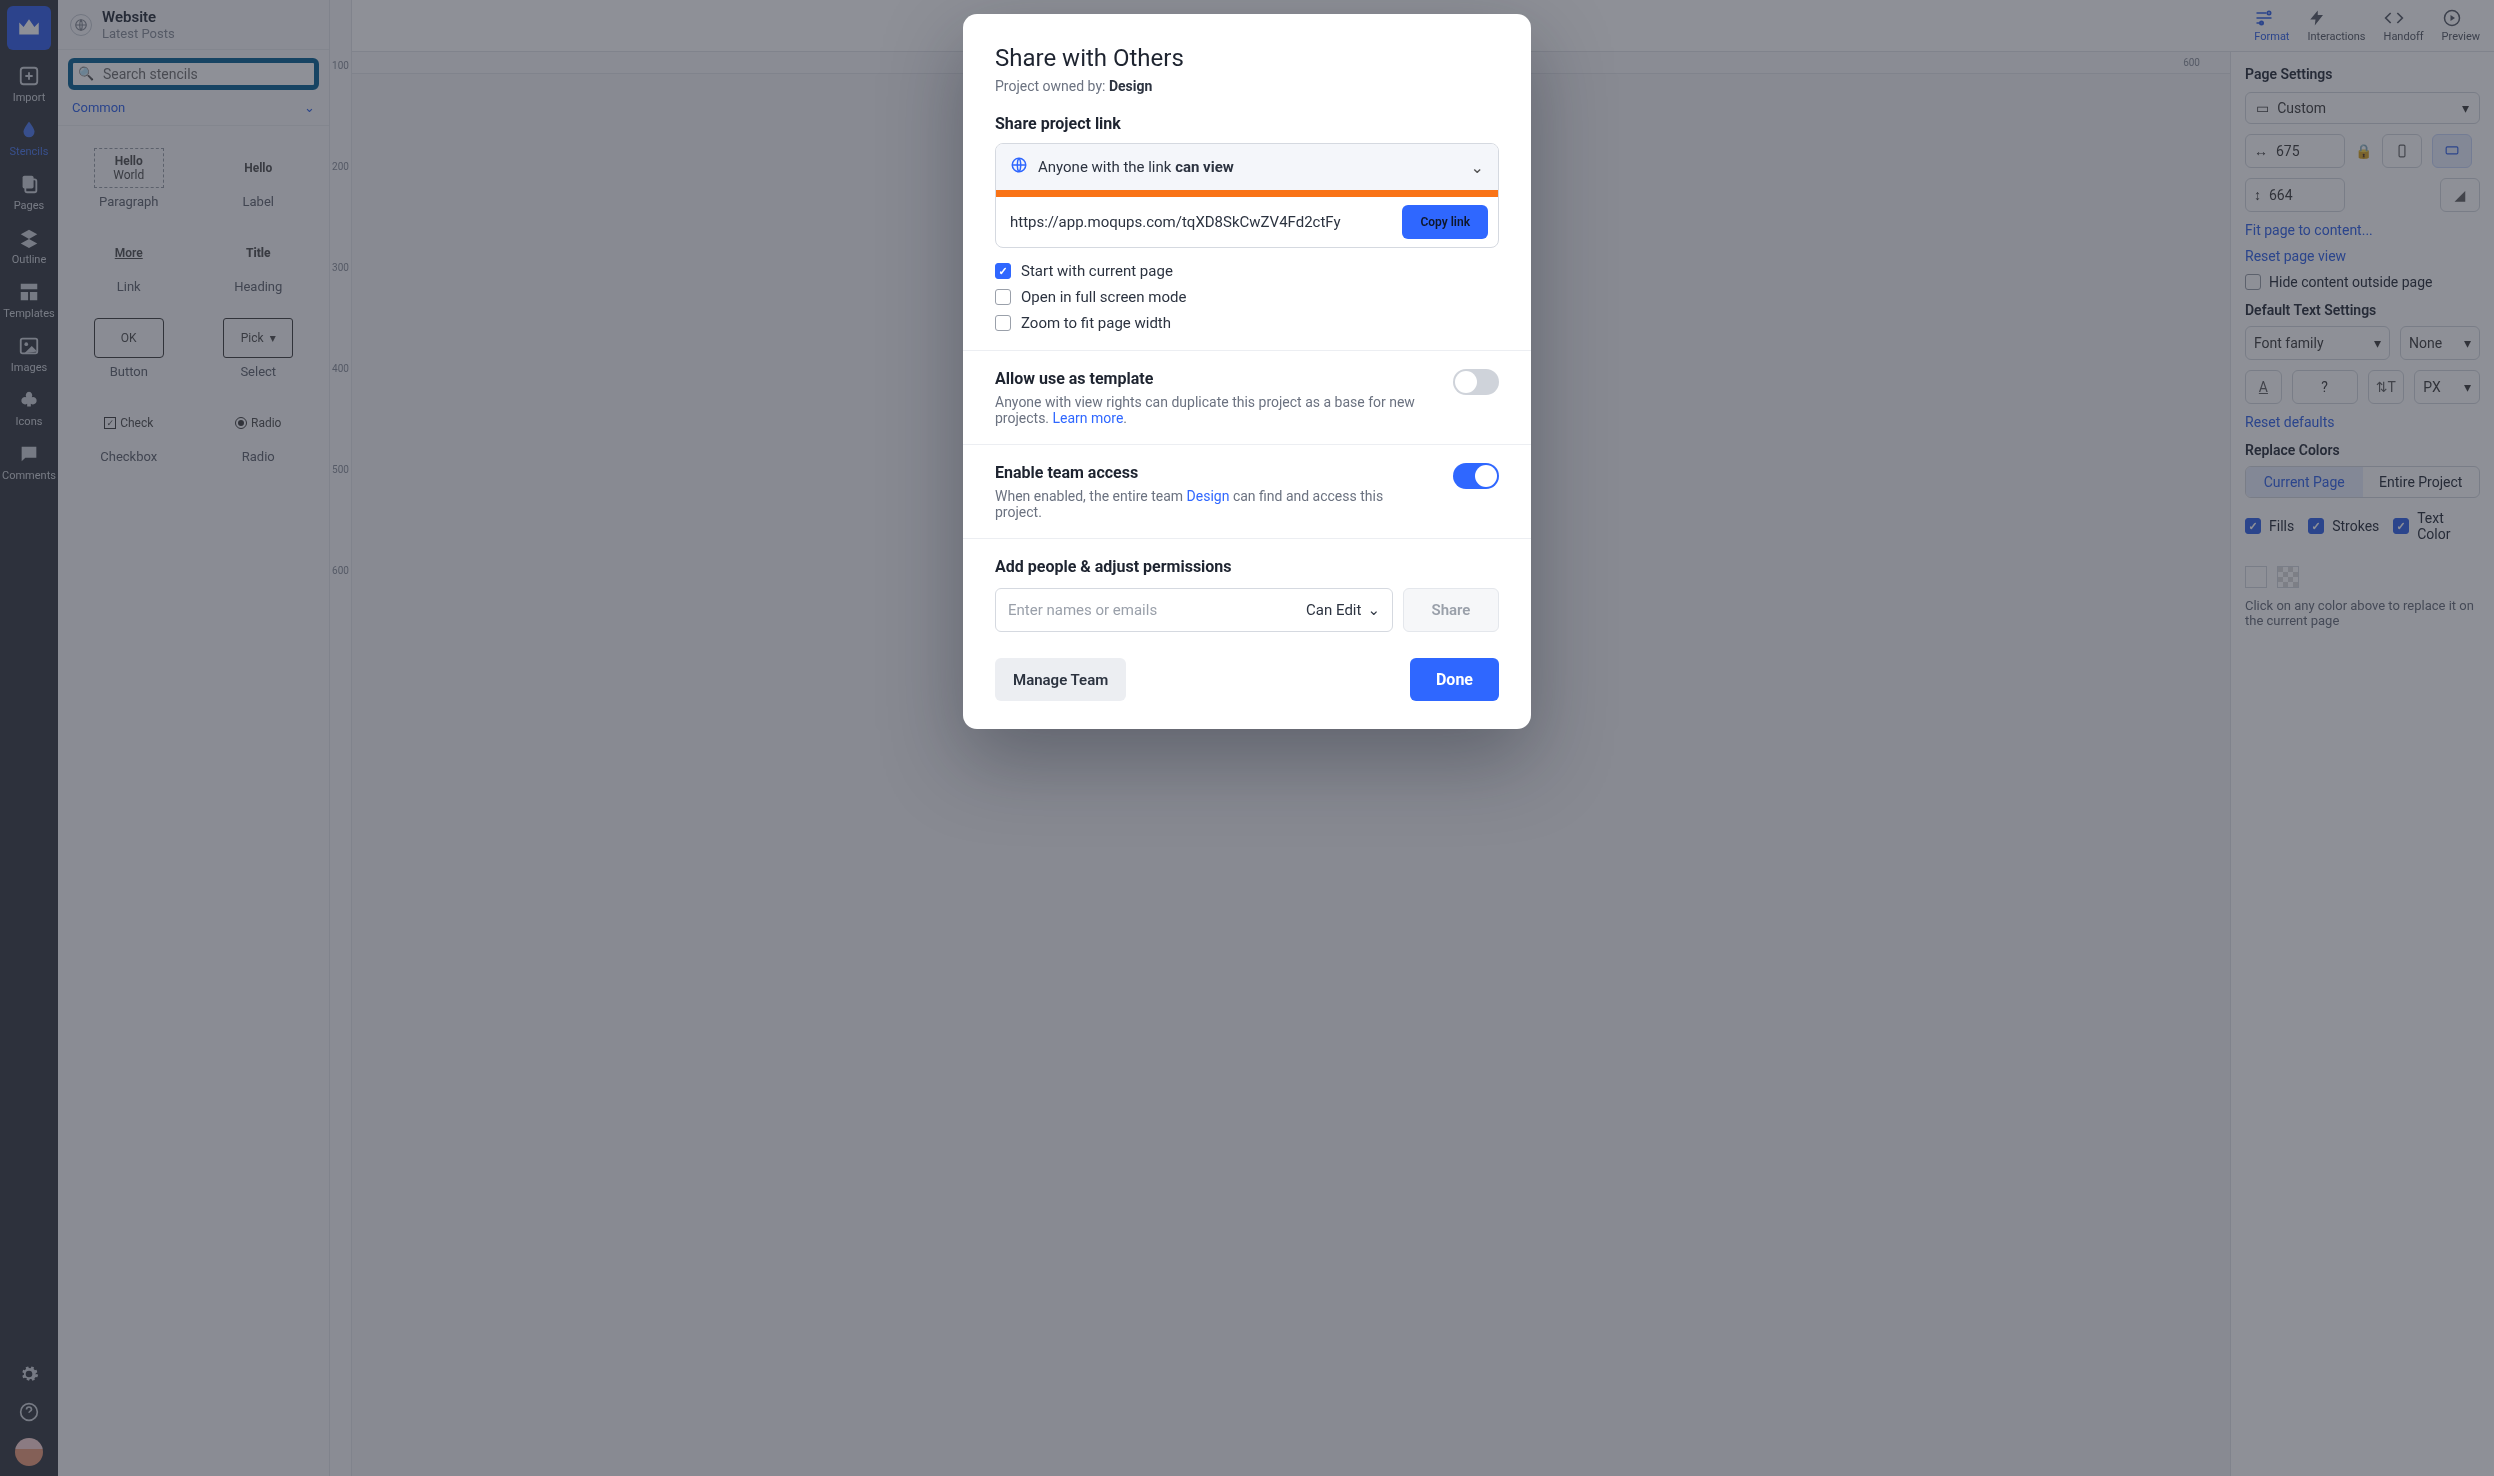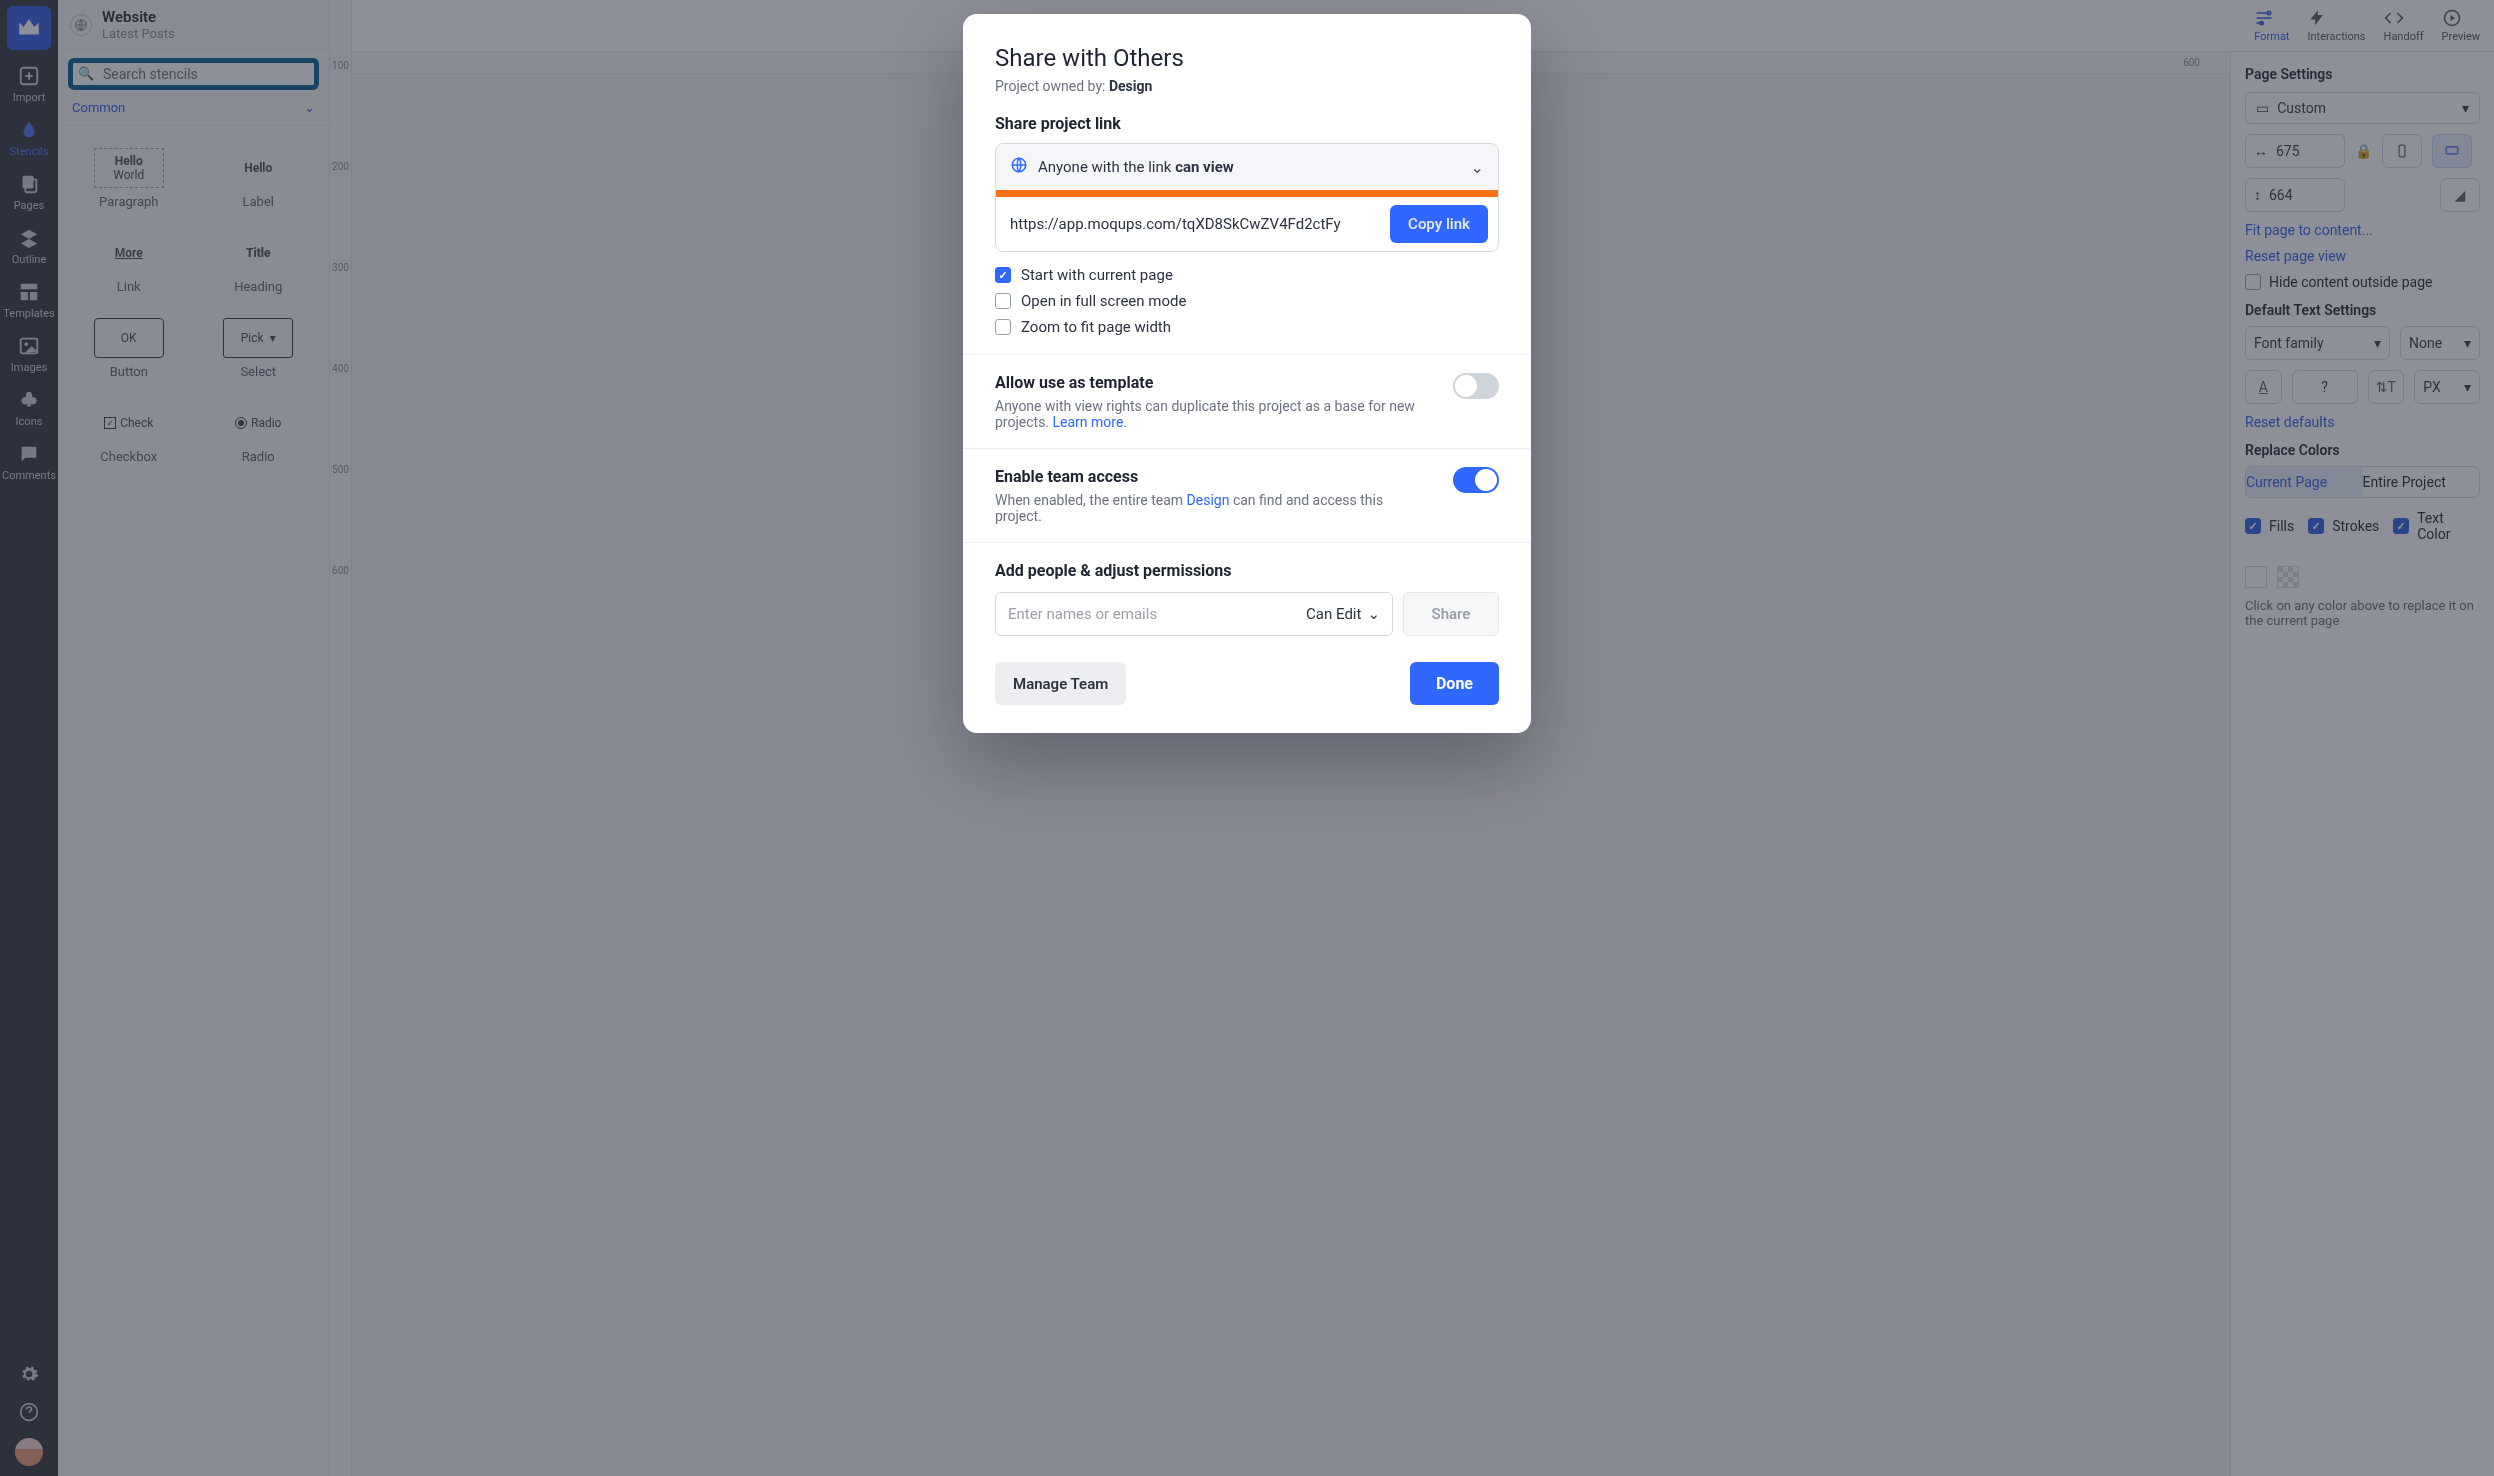--- a/index.html
+++ b/index.html
@@ -64,21 +64,21 @@
 .rp-select{height:32px;border:1px solid #d5d9e0;border-radius:6px;display:flex;align-items:center;gap:8px;padding:0 10px;color:#444;justify-content:space-between;margin-bottom:10px;}
 .rp-row{display:flex;gap:10px;margin-bottom:10px;align-items:center;}
 .rp-input{height:34px;border:1px solid #d5d9e0;border-radius:6px;display:flex;align-items:center;gap:8px;padding:0 8px;color:#444;}
 .rp-w{width:100px;}
 .rp-iconbtn{width:40px;height:34px;border:1px solid #d5d9e0;border-radius:6px;display:flex;align-items:center;justify-content:center;color:#666; cursor:pointer;}
 .rp-iconbtn.active{background:#e8efff;color:#2f67ff;border-color:#c7d7ff;}
 .rp-link{color:#2f67ff; cursor:pointer; margin-bottom:10px; display:block;}
 .rp-check{display:flex;gap:8px;align-items:center;margin-bottom:12px;}
 .rp-sub{font-weight:600;margin:12px 0 8px;}
 .rp-seg{display:flex;border:1px solid #d5d9e0;border-radius:6px;overflow:hidden;margin-bottom:12px;}
-.rp-seg .seg{flex:1;text-align:left;padding:7px 0;cursor:pointer;}
+.rp-seg .seg{flex:1;text-align:center;padding:7px 0;cursor:pointer;}
 .rp-seg .seg.active{background:#e8efff;color:#2f67ff;}
 .rp-checks{display:flex;gap:14px;margin-bottom:12px;}
 .rp-sw{width:22px;height:22px;border:1px solid #d5d9e0;display:inline-block;}
 .rp-sw.ck{background:repeating-conic-gradient(#ddd 0 25%,#fff 0 50%) 0/10px 10px;}
 .rp-note{color:#6b7280;font-size:13px;margin-top:8px;}
 
 .lock{ color:#c5c9d1; }
 
 
 .canvas{ position:absolute; left:352px; right:264px; top:52px; bottom:0; background:#f2f3f6; }
@@ -97,21 +97,21 @@
 .m-owner{font-size:14px;color:#6b7280;margin-bottom:20px;}
 .m-owner b{color:#2c3340;}
 .m-section-label{font-size:16px;font-weight:700;color:#1e2430;margin-bottom:10px;}
 .perm-box{border:1px solid #d5d9e0;border-radius:8px;overflow:hidden;margin-bottom:14px;}
 .perm-top{display:flex;align-items:center;gap:10px;padding:12px 14px;background:#f4f6fa;cursor:pointer;}
 .perm-top .globe{color:#2f67ff;}
 .perm-top .chev{margin-left:auto;color:#555;}
 .perm-text{font-size:15px;color:#2c3340;}
 .perm-bottom{display:flex;align-items:center;border-top:7px solid #f97316;}
 .perm-url{flex:1;padding:12px 14px;font-size:15px;color:#2c3340;white-space:nowrap;overflow:hidden;text-overflow:ellipsis;}
-.copy-btn{margin:8px 10px;background:#2f67ff;color:#e5e5e5;border:none;border-radius:6px;padding:10px 18px;font-size:15px;font-weight:600;cursor:pointer;}
+.copy-btn{margin:8px 10px;background:#2f67ff;color:#0f172a;border:none;border-radius:6px;padding:10px 18px;font-size:12px;font-weight:600;cursor:pointer;}
 .chk-row{display:flex;align-items:center;gap:10px;margin:8px 0;font-size:15px;color:#2c3340;}
 .chkbox{width:16px;height:16px;border:1.5px solid #9aa0aa;border-radius:3px;display:inline-flex;align-items:center;justify-content:center;cursor:pointer;}
 .chkbox.checked{background:#2f67ff;border-color:#2f67ff;color:#fff;font-size:11px;font-weight:800;}
 .m-div{height:1px;background:#eceef2;margin:18px -32px;}
 .m-sub{font-size:16px;font-weight:700;color:#1e2430;}
 .m-desc{font-size:14px;color:#6b7280;margin-top:6px;max-width:420px;}
 .m-desc a{color:#2f67ff;text-decoration:none;}
 .m-row{display:flex;align-items:flex-start;justify-content:space-between;margin-top:4px;}
 .toggle{width:46px;height:26px;border-radius:13px;background:#cfd3da;position:relative;cursor:pointer;transition:.15s;}
 .toggle .knob{position:absolute;top:2px;left:2px;width:22px;height:22px;border-radius:50%;background:#fff;transition:.15s;}

